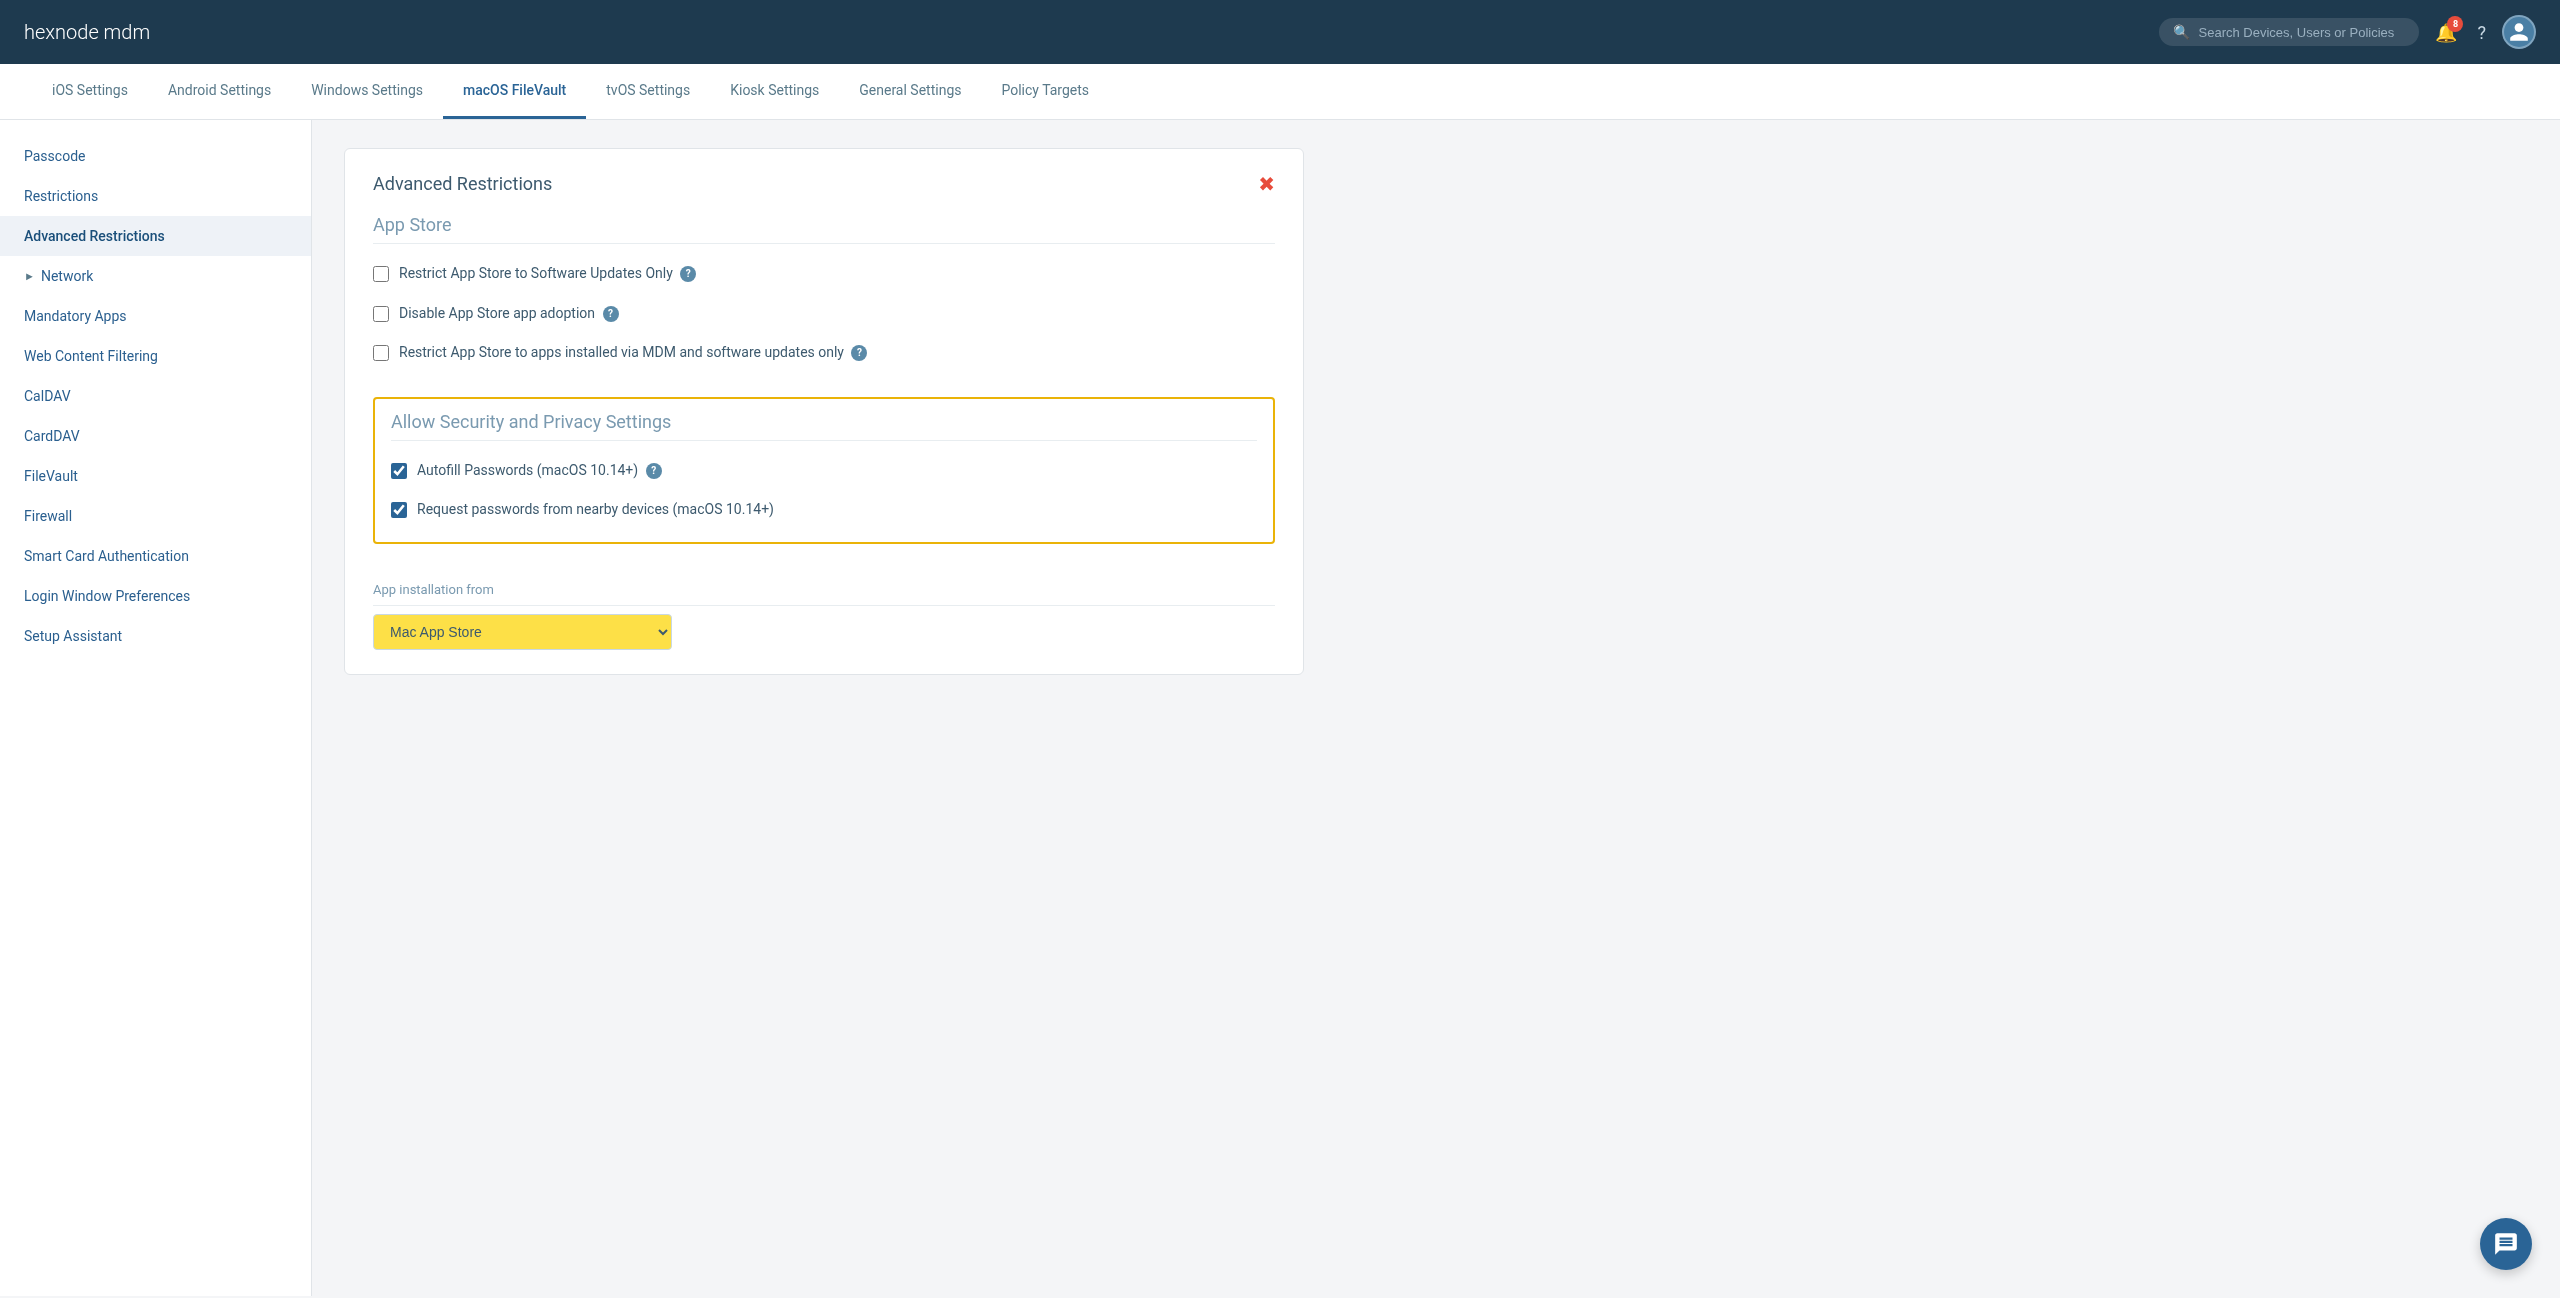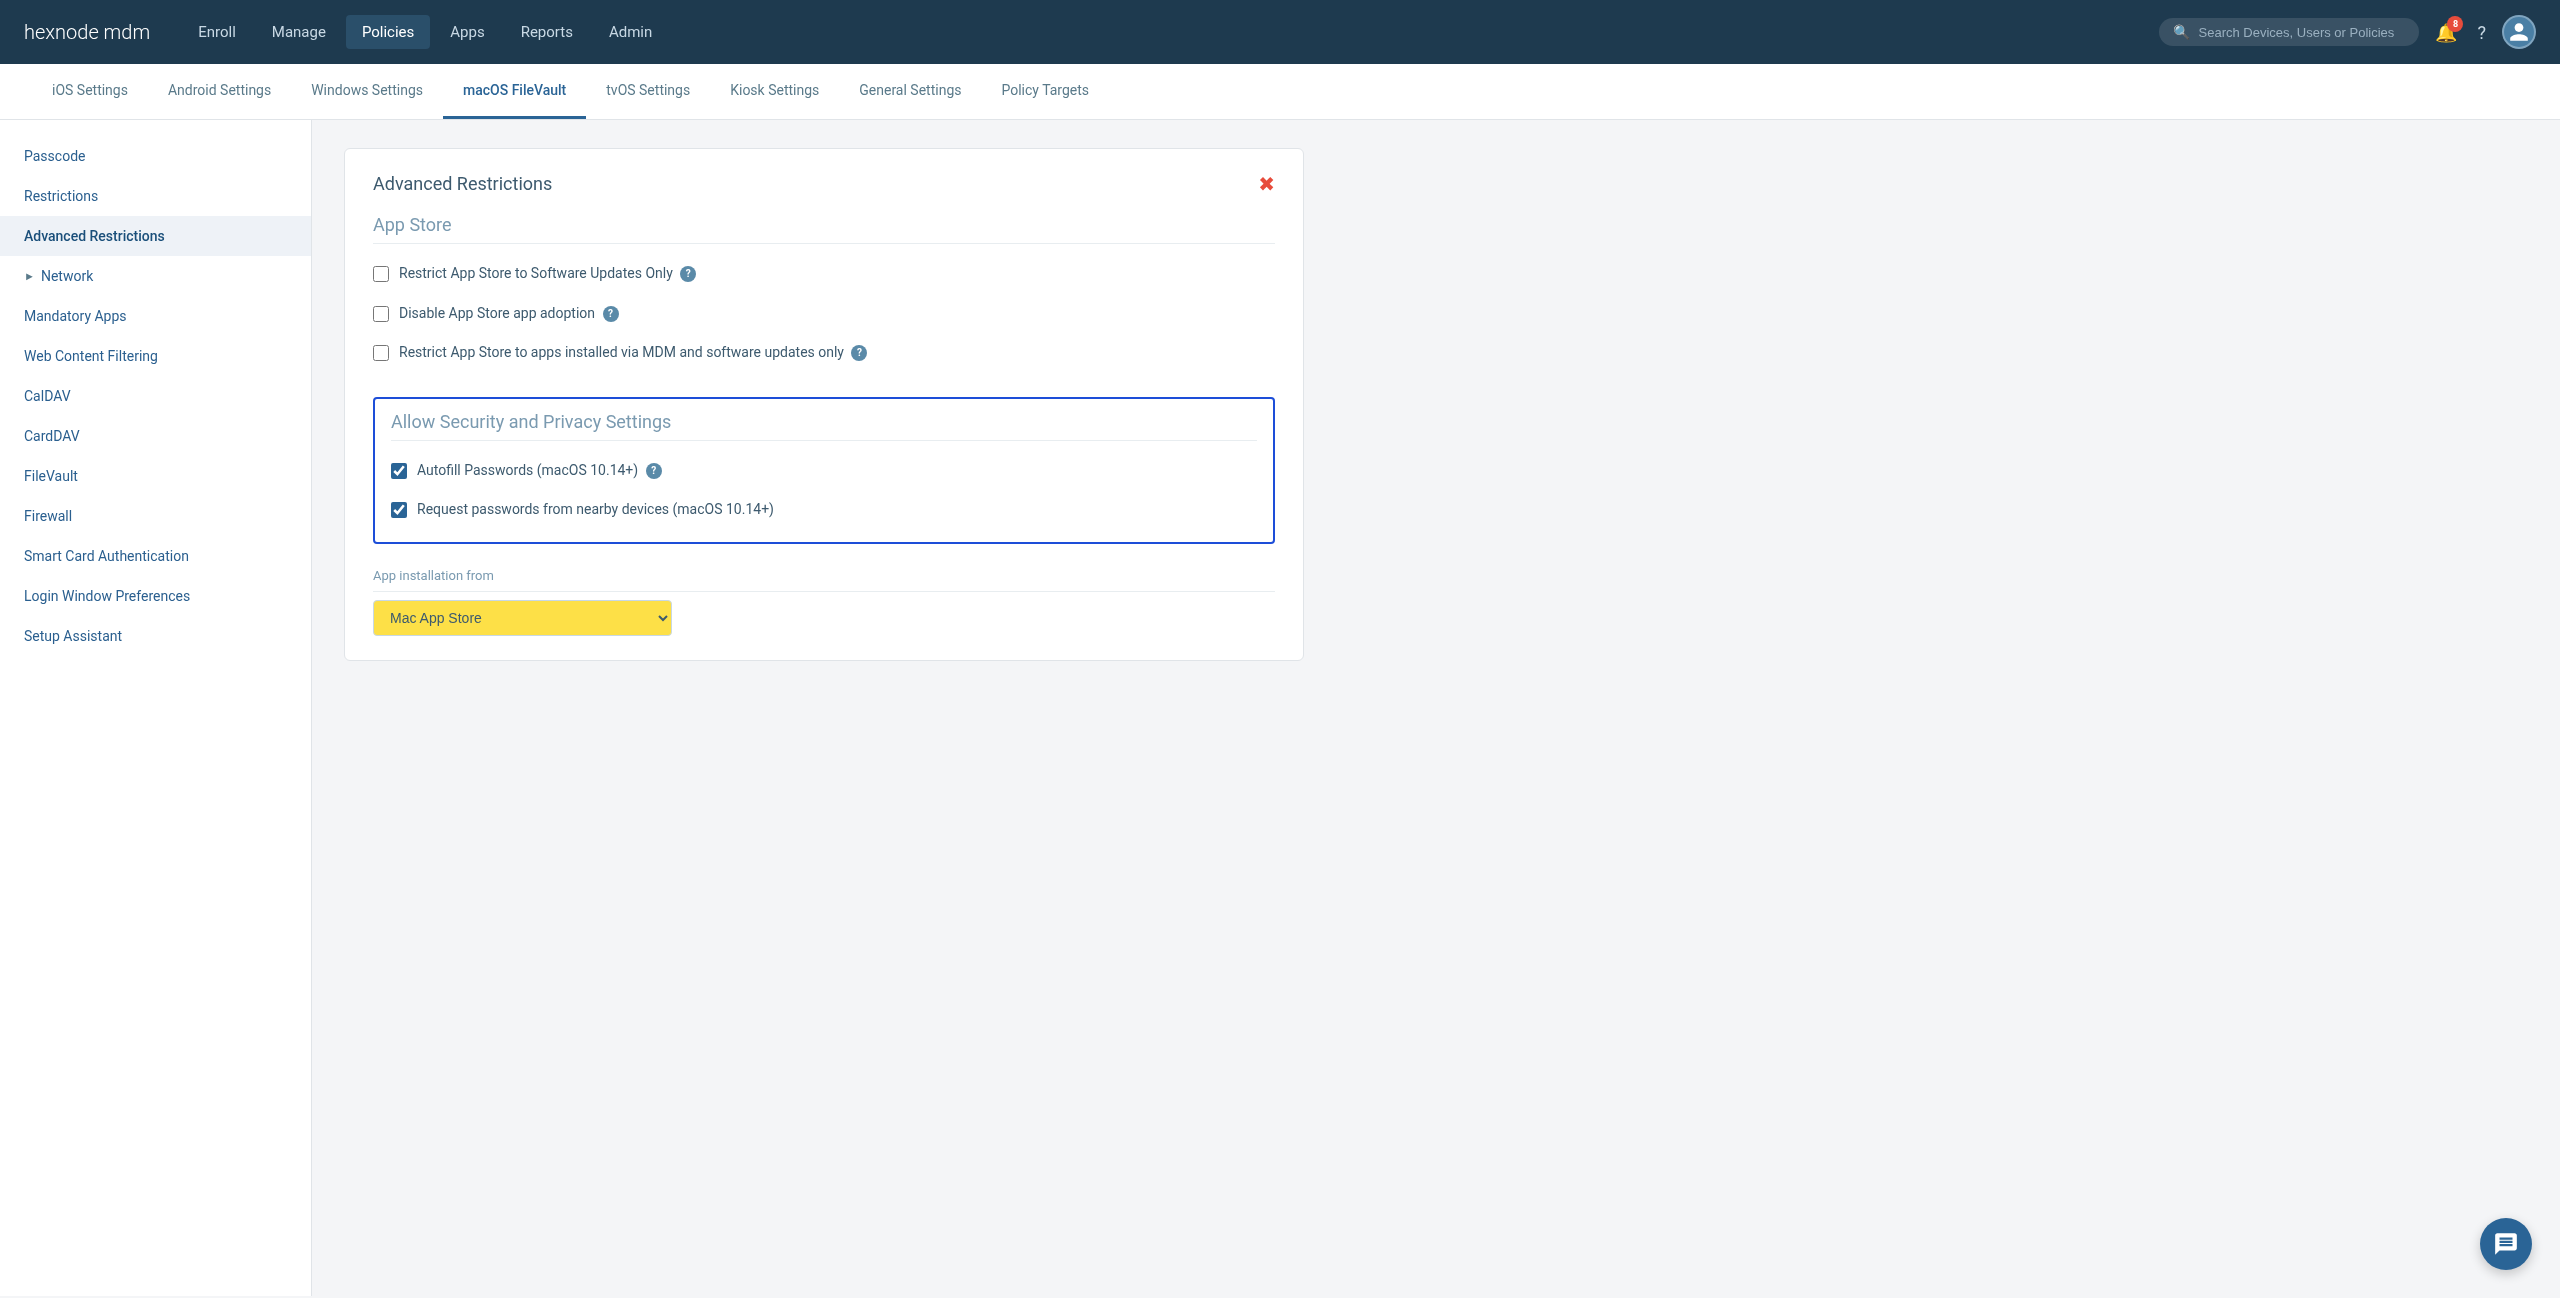--- a/index.html
+++ b/index.html
@@ -182,24 +182,24 @@
       border-radius: 50%;
       font-size: 10px;
       font-weight: 700;
       cursor: pointer;
       margin-left: 4px;
       vertical-align: middle;
     }
 
     
     .highlighted-section {
-      border: 2px solid #1d4ed8;
+      border: 2px solid #eab308;
       border-radius: 4px;
       padding: 12px 16px;
-      margin-bottom: 24px;
+      margin-bottom: 38px;
     }
 
     
     .dropdown-section { margin-top: 8px; }
     .dropdown-label {
       font-size: 13px; color: #7a9ab0; margin-bottom: 8px;
       border-bottom: 1px solid #e8edf0;
       padding-bottom: 8px;
       font-weight: 400;
     }
@@ -227,28 +227,20 @@
       box-shadow: 0 4px 12px rgba(0,0,0,0.2);
     }
     .chat-btn svg { width: 26px; height: 26px; fill: #fff; }
   </style>
 </head>
 <body>
 
 <nav class="topnav">
   <div class="topnav-logo">
     <span>hexnode mdm</span>
-  </div>
-  <div class="nav-items">
-    <a class="nav-item">Enroll</a>
-    <a class="nav-item">Manage</a>
-    <a class="nav-item active">Policies</a>
-    <a class="nav-item">Apps</a>
-    <a class="nav-item">Reports</a>
-    <a class="nav-item">Admin</a>
   </div>
   <div class="topnav-right">
     <div class="search-box">
       <span class="search-icon">🔍</span>
       <input type="text" placeholder="Search Devices, Users or Policies" style="">
     </div>
     <div class="topnav-icon">
       🔔
       <span class="notif-badge">8</span>
     </div>

